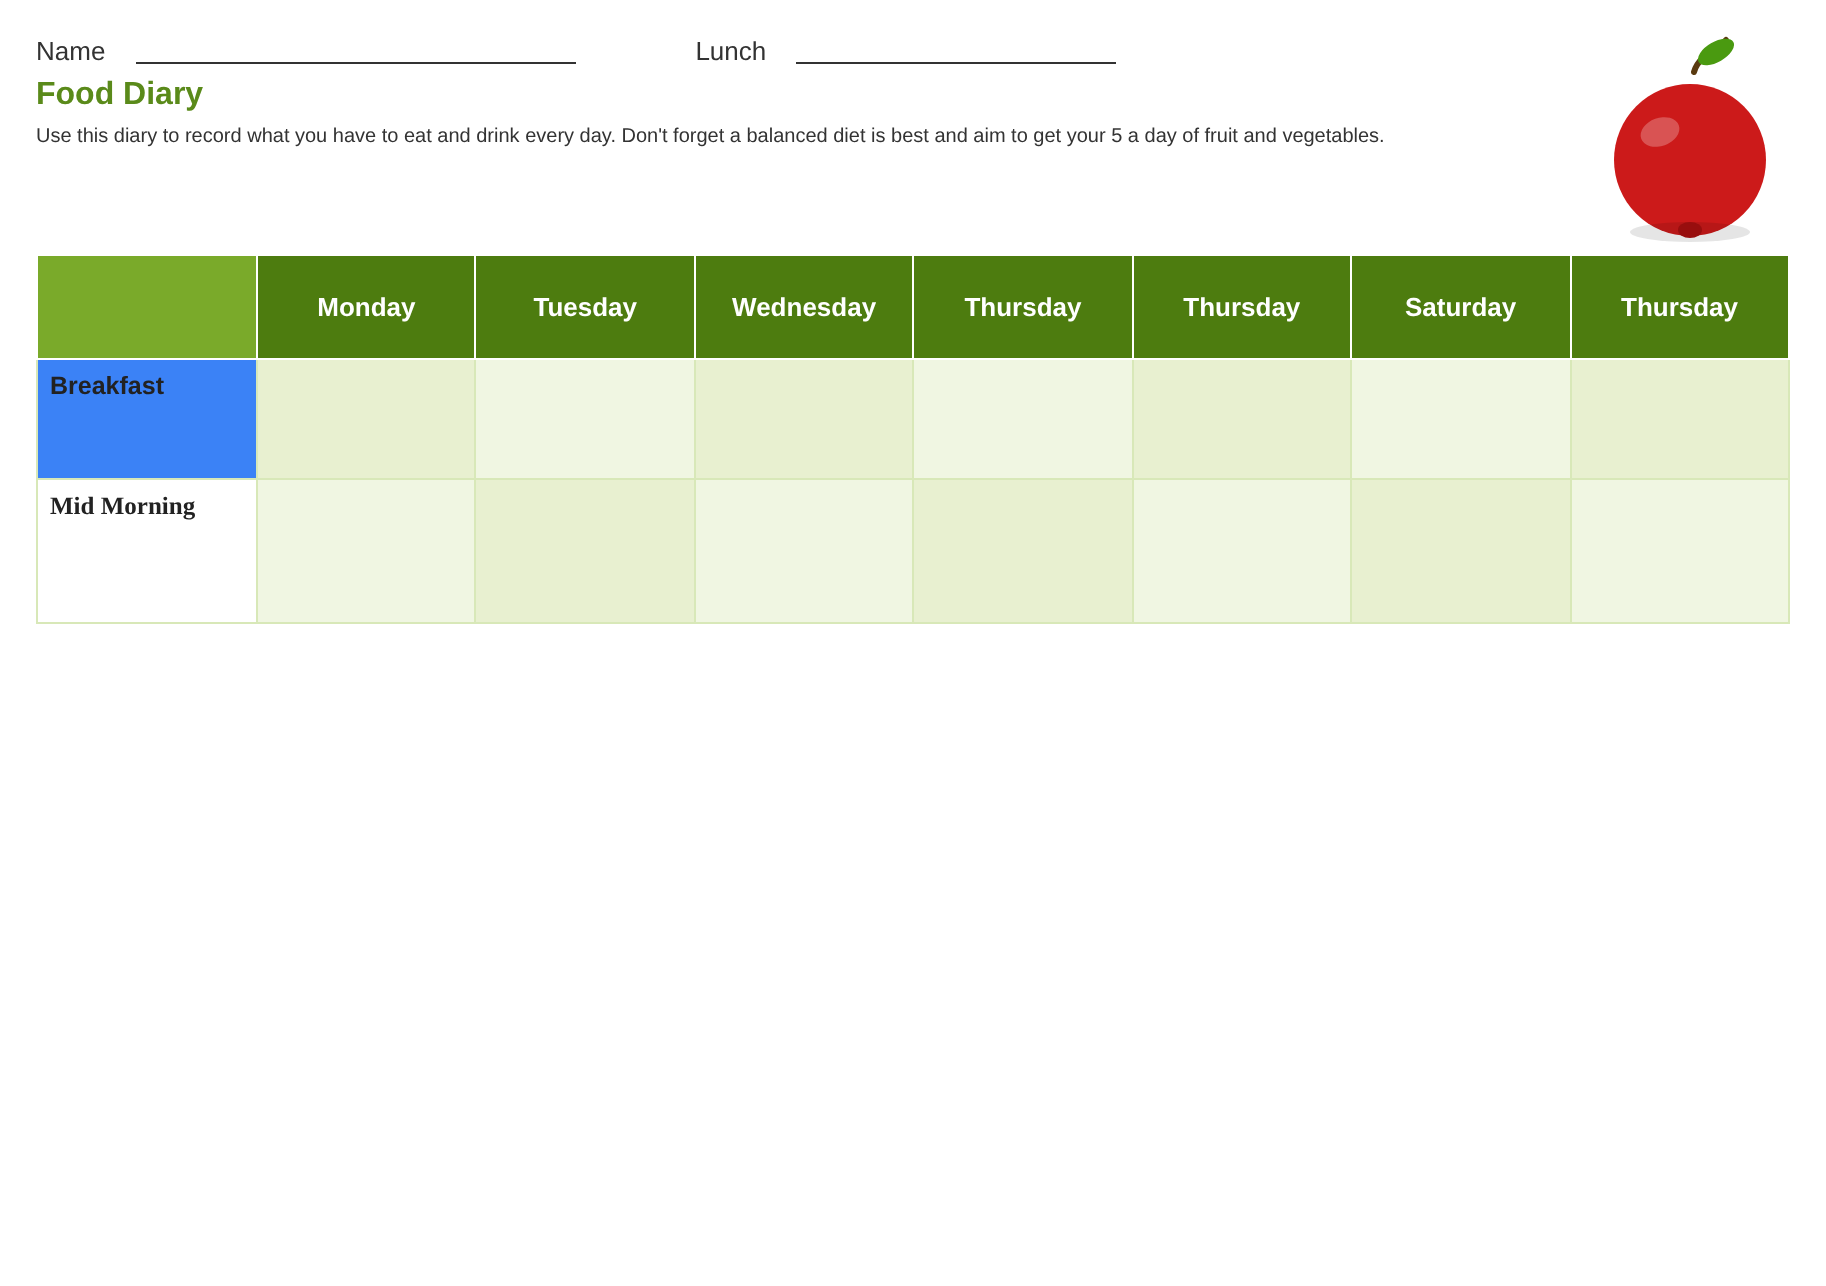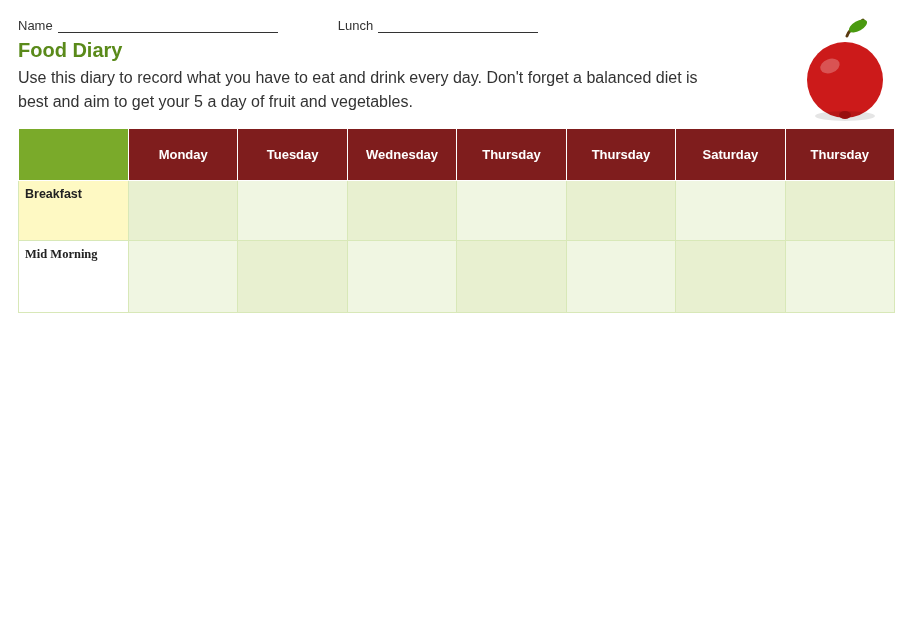--- a/index.html
+++ b/index.html
@@ -25,58 +25,58 @@
     }
     .name-date-row {
       display: flex;
       gap: 60px;
       margin-bottom: 6px;
     }
     .field-label {
       font-size: 13px;
       color: #333;
       display: inline-flex;
-      align-items: flex-end;
-      gap: 5px;
+      align-items: flex-start;
+      gap: 15px;
     }
     .field-underline {
       display: inline-block;
       border-bottom: 1px solid #333;
       width: 220px;
       height: 14px;
       vertical-align: bottom;
     }
     .date-underline {
       display: inline-block;
       border-bottom: 1px solid #333;
       width: 160px;
       height: 14px;
       vertical-align: bottom;
     }
     .title {
       color: #5a8a1a;
-      font-size: 20px;
+      font-size: 16px;
       font-weight: bold;
       margin-bottom: 4px;
     }
     .description {
-      font-size: 16px;
+      font-size: 10px;
       color: #333;
       max-width: 680px;
       line-height: 1.5;
       margin-bottom: 10px;
     }
     
     .diary-table {
       width: 100%;
       border-collapse: collapse;
       table-layout: fixed;
     }
     .diary-table th {
-      background-color: #7f1d1d;
+      background-color: #4d7c0f;
       color: #fff;
       font-size: 13px;
       font-weight: bold;
       text-align: center;
       padding: 8px 4px;
       border: 1px solid #fff;
       height: 52px;
     }
     .diary-table th.row-header-th {
       background-color: #7aaa2a;
@@ -100,21 +100,21 @@
     }
     .cell-light {
       background-color: #e8f0d0;
       height: 60px;
     }
     .cell-lighter {
       background-color: #f0f6e2;
       height: 60px;
     }
     
-    .meal-row-a .row-label { background-color: #fef9c3; }
+    .meal-row-a .row-label { background-color: #3b82f6; }
     .meal-row-b .row-label { background-color: #fff; font-family: Liberation Serif, serif; }
     
     .tall-row td { height: 72px; }
   </style>
 </head>
 <body>
 
 <div class="top-section">
   <div class="top-left">
     <div class="name-date-row">

